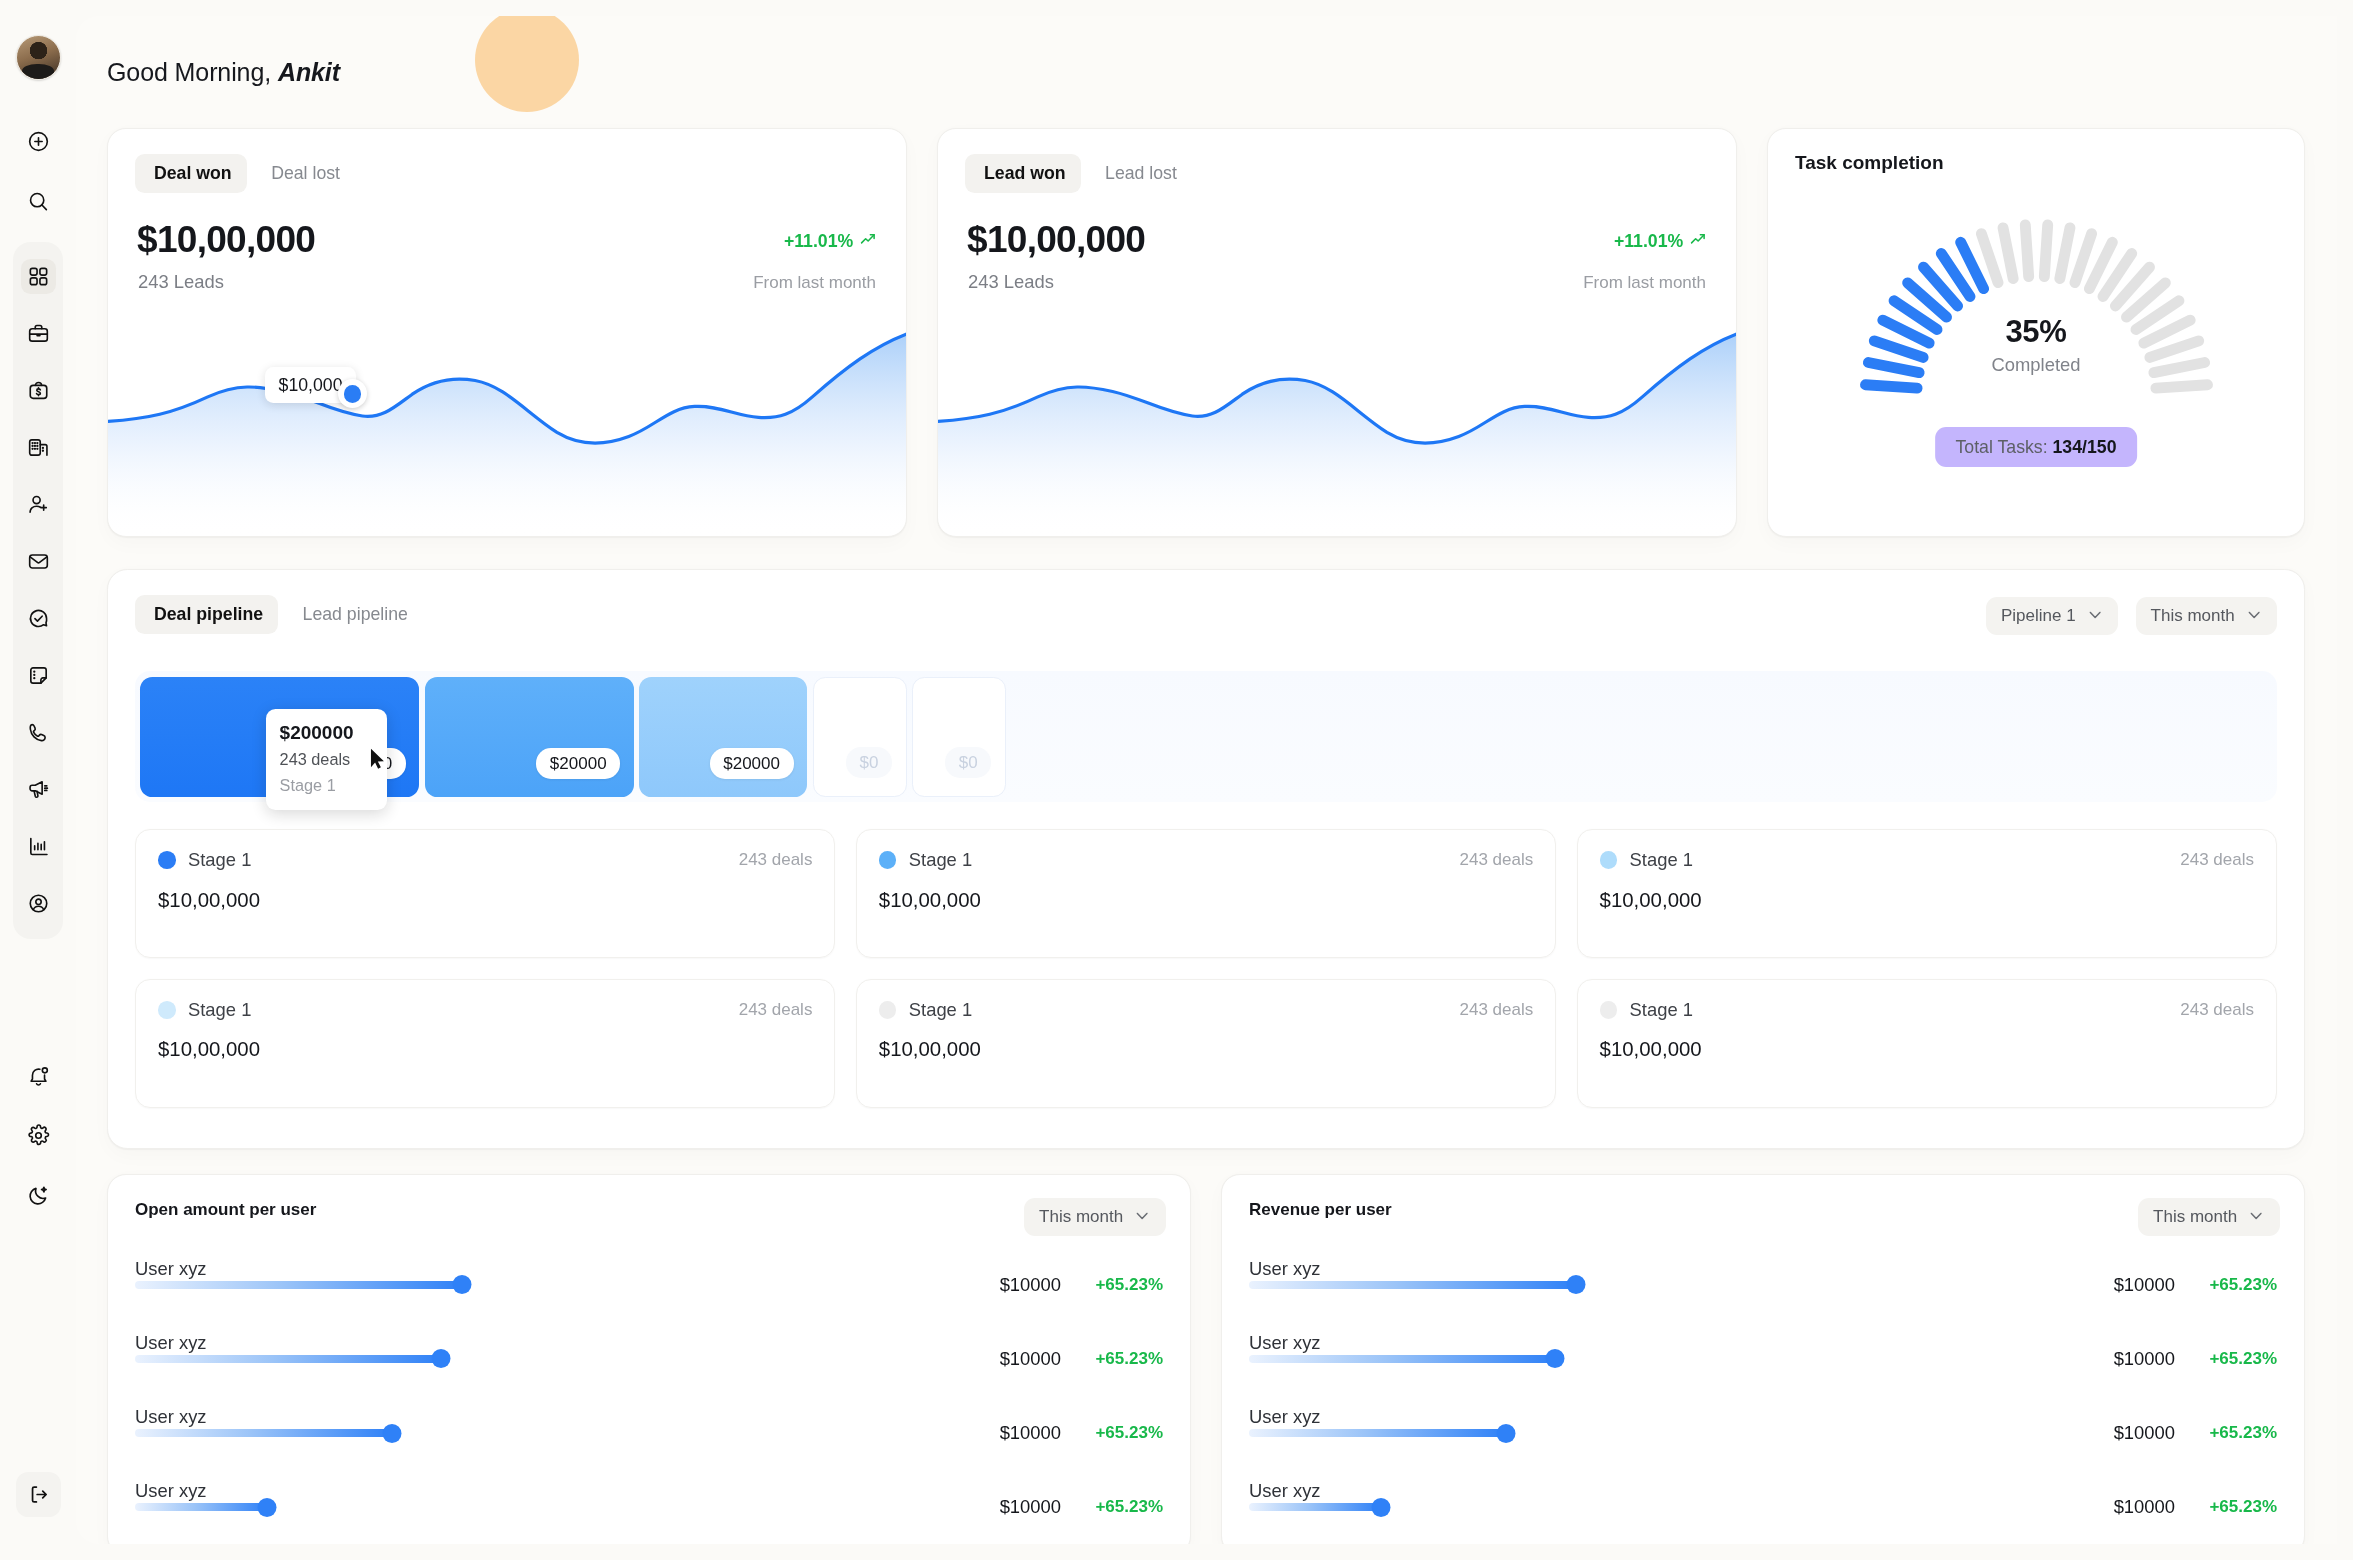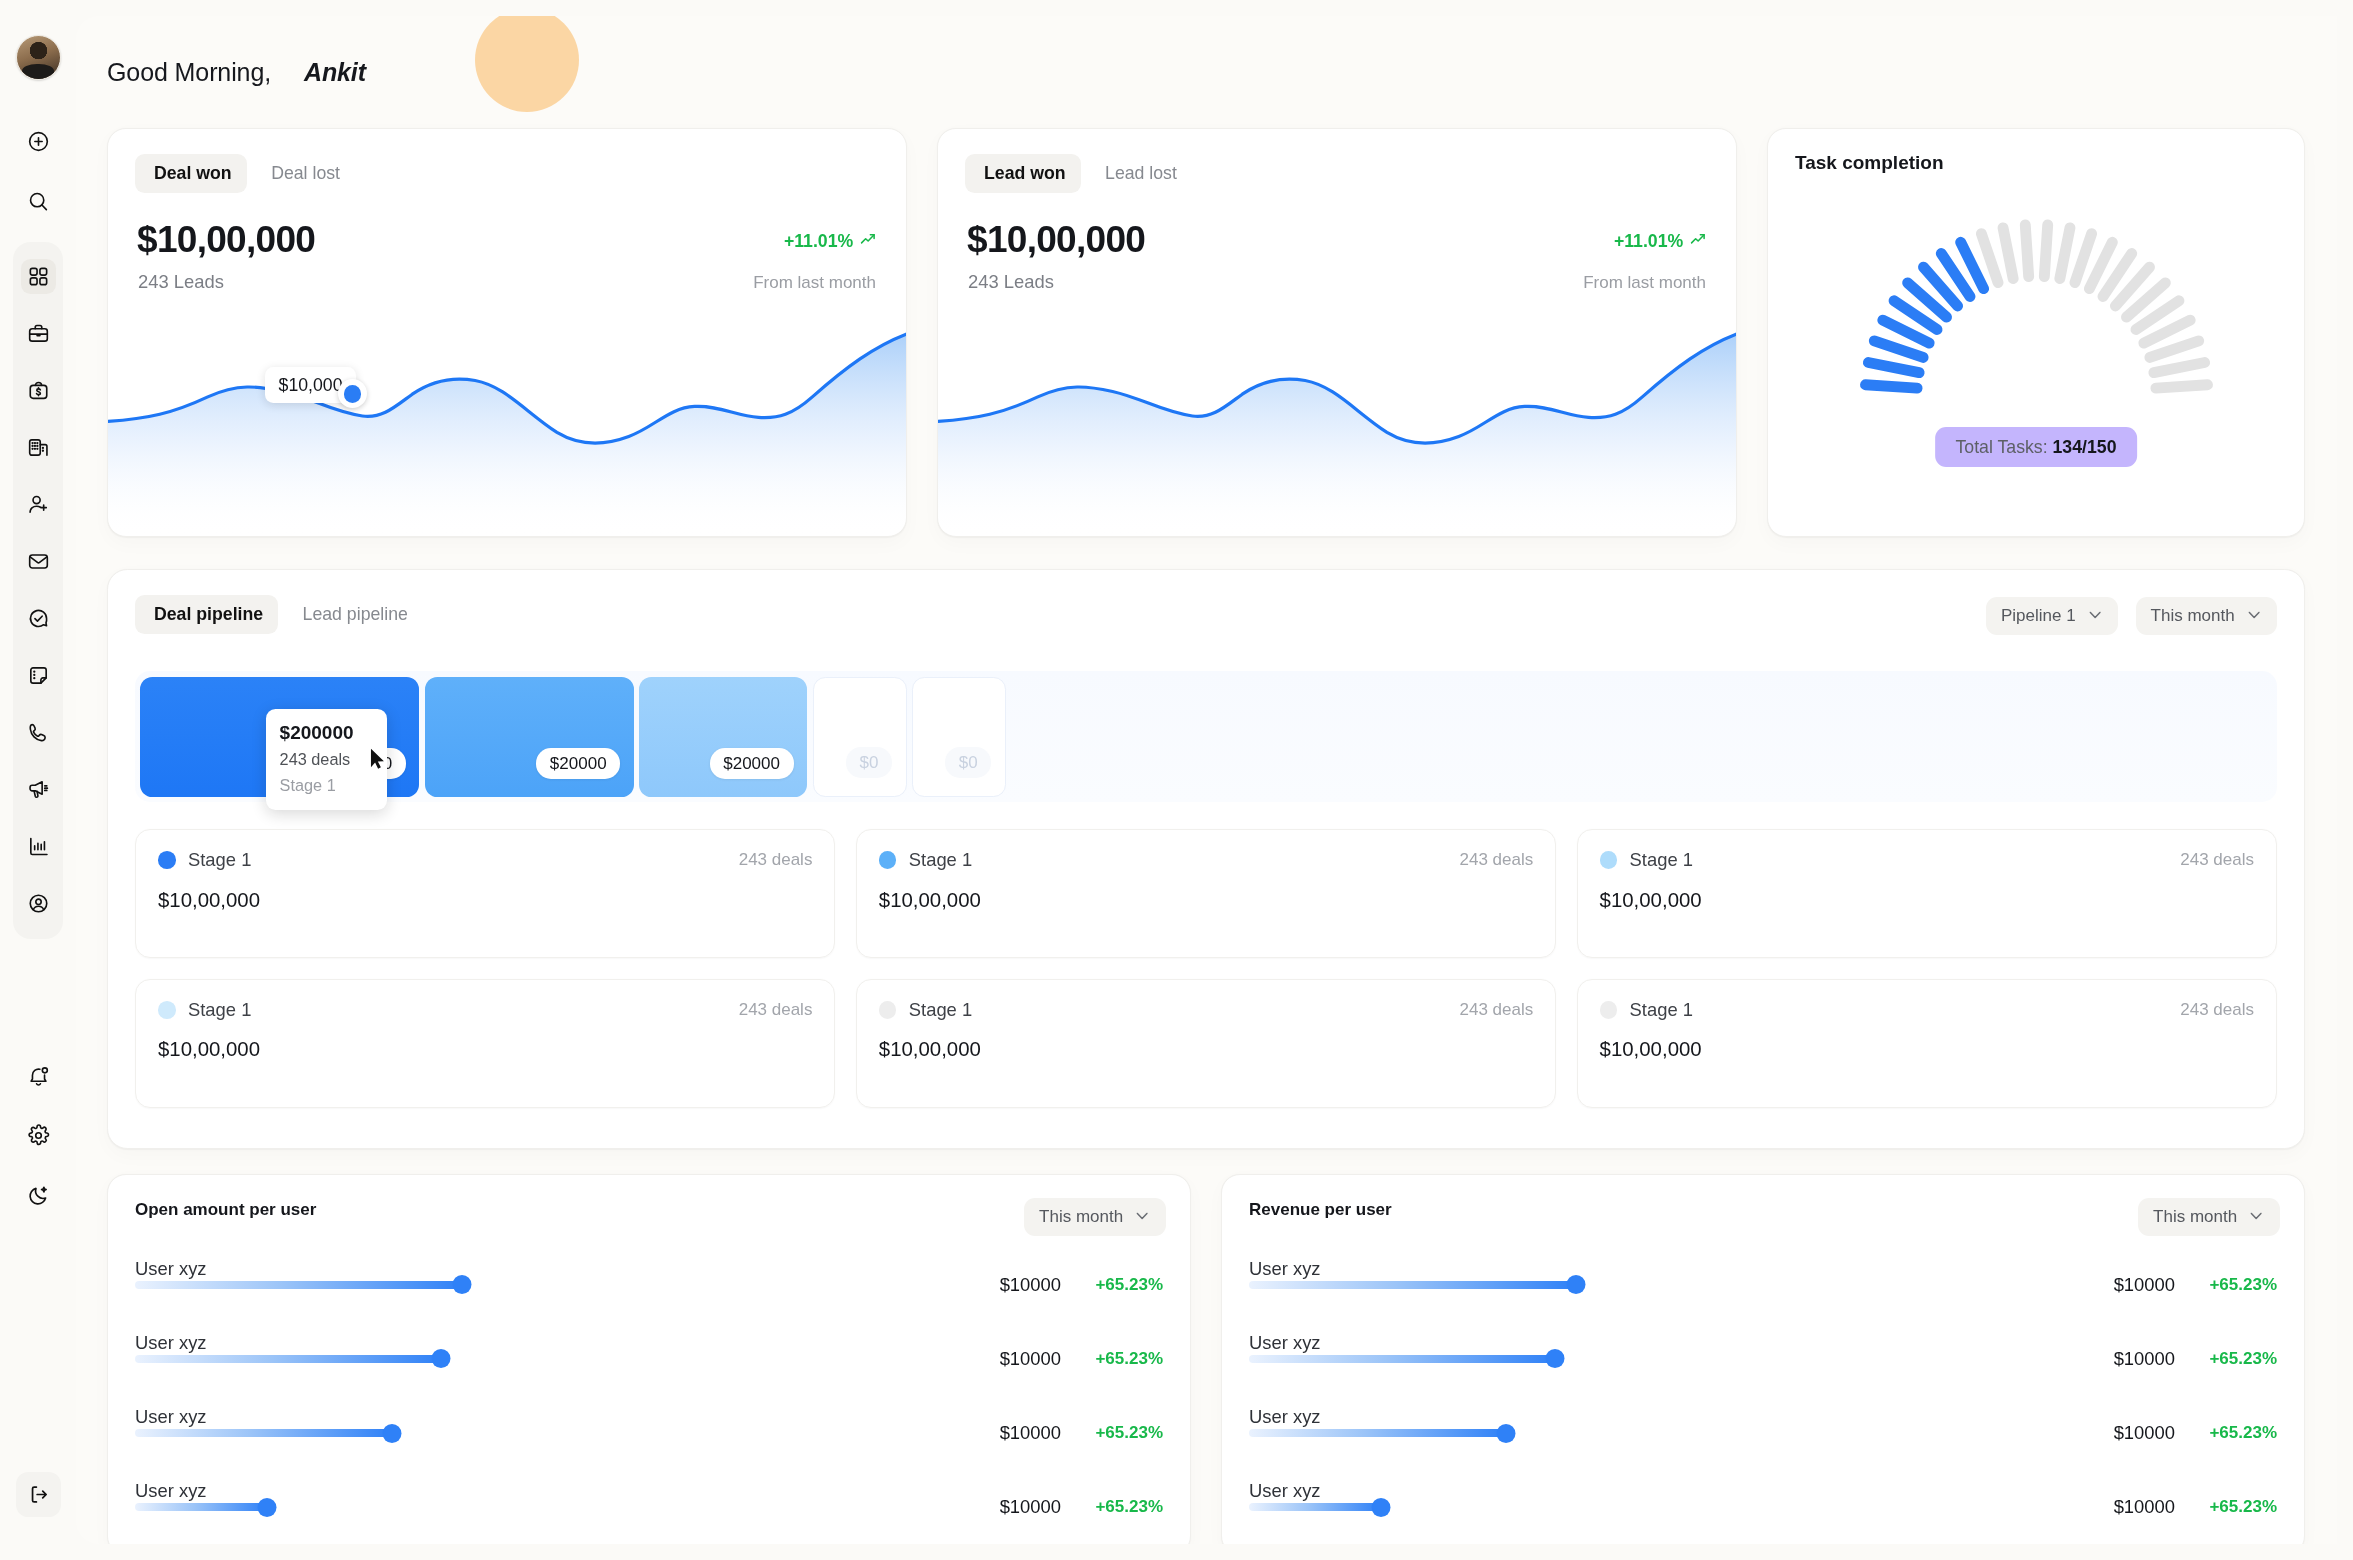--- a/index.html
+++ b/index.html
@@ -53,21 +53,21 @@
     background:#FCFBF8; border-radius:23px 0 0 23px;
     overflow:hidden;
   }
   .blob {
     position:absolute; left:399px; top:-8.2px; width:104px; height:104px; border-radius:50%;
     background:#FBD6A4;
   }
   .greet {
     position:absolute; left:31px; top:42px; font-size:25px; letter-spacing:-0.1px; color:#16181d; font-weight:400;
   }
-  .greet b { font-weight:700; font-style:italic;margin-left:26px; }
+  .greet b { font-weight:700; font-style:italic; }
 
   
   .toprow {
     position:absolute; left:31px; top:112px; width:2198px; height:409px;
     display:flex; gap:30px;
   }
   .card {
     background:#fff; border-radius:19px; border:0.7px solid #F0EFEC;
     box-shadow:0 0.7px 1.4px rgba(20,20,20,.04), 0 6.8px 20.4px rgba(20,20,20,.025);
     position:relative; overflow:hidden;
@@ -434,20 +434,24 @@
               <line x1="377.8" y1="125.7" x2="420.0" y2="62.5" stroke="#E2E2E2" stroke-width="16" stroke-linecap="round"></line>
               <line x1="396.0" y1="139.7" x2="446.2" y2="82.5" stroke="#E2E2E2" stroke-width="16" stroke-linecap="round"></line>
               <line x1="412.3" y1="156.0" x2="469.5" y2="105.8" stroke="#E2E2E2" stroke-width="16" stroke-linecap="round"></line>
               <line x1="426.3" y1="174.2" x2="489.5" y2="132.0" stroke="#E2E2E2" stroke-width="16" stroke-linecap="round"></line>
               <line x1="437.8" y1="194.2" x2="506.0" y2="160.5" stroke="#E2E2E2" stroke-width="16" stroke-linecap="round"></line>
               <line x1="446.7" y1="215.4" x2="518.6" y2="191.0" stroke="#E2E2E2" stroke-width="16" stroke-linecap="round"></line>
               <line x1="452.6" y1="237.7" x2="527.2" y2="222.8" stroke="#E2E2E2" stroke-width="16" stroke-linecap="round"></line>
               <line x1="455.6" y1="260.5" x2="531.5" y2="255.5" stroke="#E2E2E2" stroke-width="16" stroke-linecap="round"></line>
             </svg>
         </div>
+        <div class="gauge-center">
+          <div class="gauge-pct">35%</div>
+          <div class="gauge-lbl">Completed</div>
+        </div>
         <div class="gauge-total">
           <span>Total Tasks: </span><b>134/150</b>
         </div>
       </div>
     </section>
 
     <section class="pipeline">
       <div class="pipe-head">
         <div class="pill on">Deal pipeline</div>
         <div class="pill">Lead pipeline</div>

